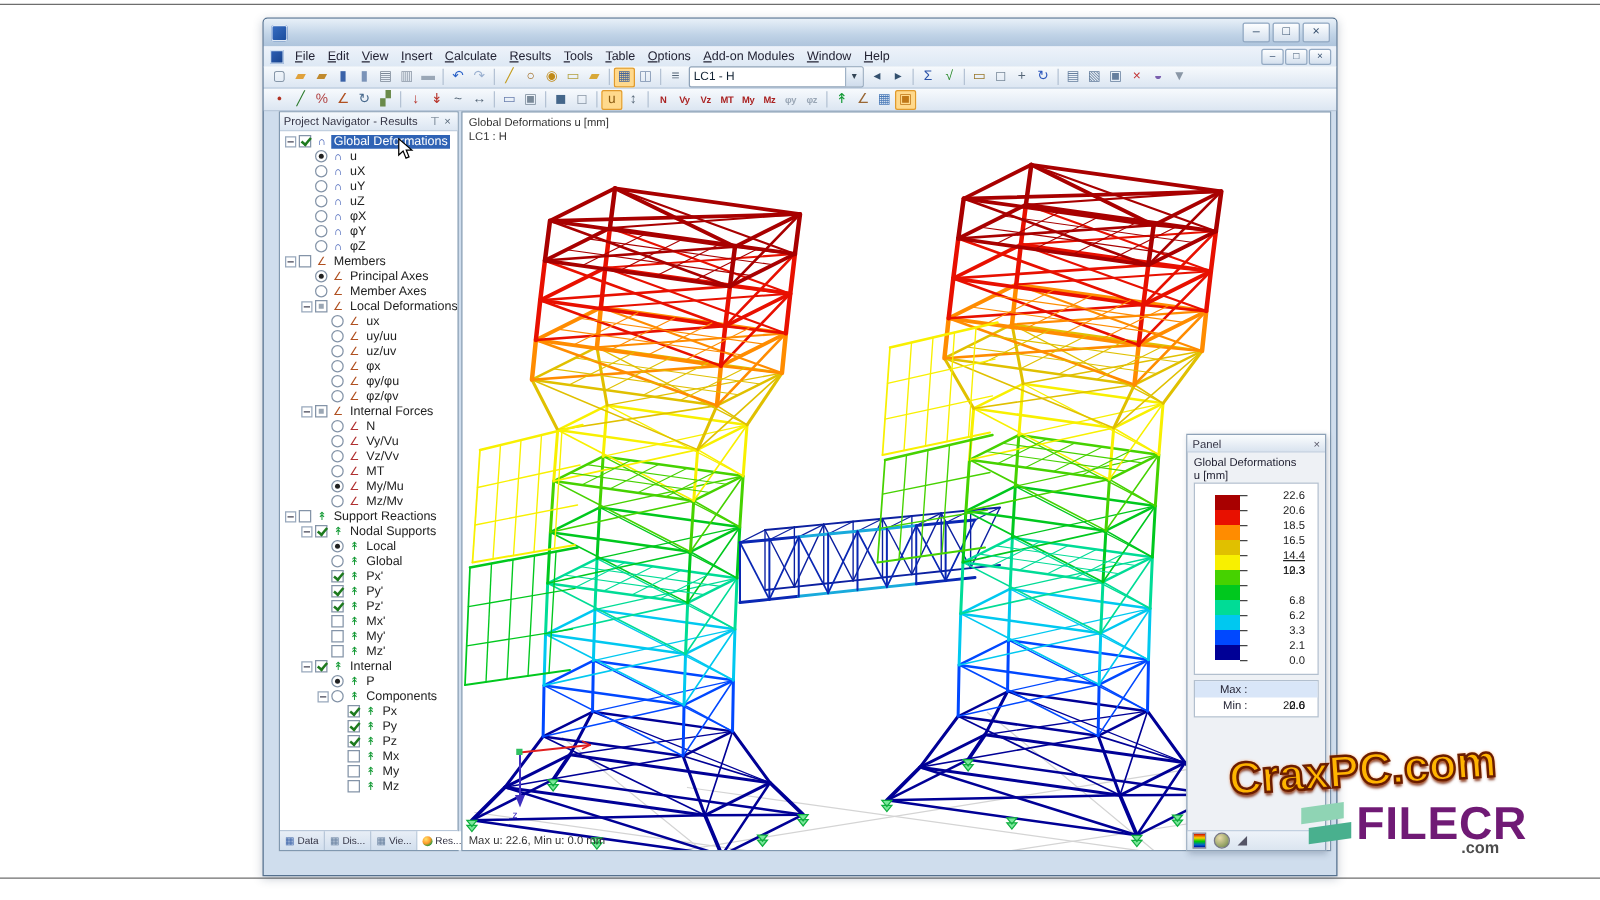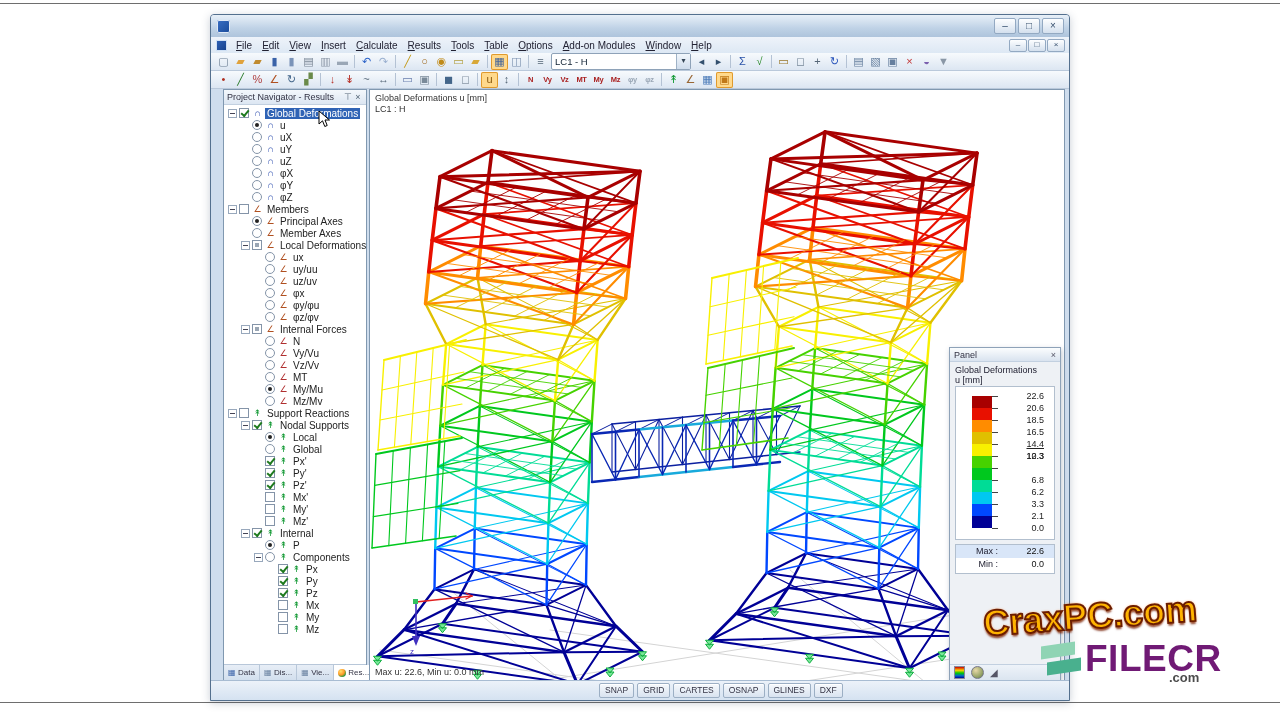--- a/index.html
+++ b/index.html
@@ -87,21 +87,21 @@
            display:flex;align-items:center;padding:0 4px;color:#334;}
   .rp-close{margin-left:auto;color:#556;font-size:9px;}
   .rp-sub{padding:3px 5px 1px 5px;color:#223;line-height:10px;}
   .legend-box{position:absolute;left:5px;top:38px;right:5px;height:152px;background:#fff;border:1px solid #b2bfce;}
   .lg-bar{position:absolute;left:16px;top:9px;width:20px;}
   .lg-band{width:20px;height:12px;}
   .lg-tick{position:absolute;left:36px;width:6px;height:1px;background:#444;}
   .lg-val{position:absolute;left:44px;width:44px;text-align:right;font-size:9px;color:#222;}
   .mm-box{position:absolute;left:5px;top:196px;right:5px;height:28px;background:#fff;border:1px solid #b2bfce;}
   .mm-row{display:flex;height:13px;line-height:13px;}
-  .mm-row.hl{background:#d9e6f8;}
+  .mm-row.hl{background:#d9e6f8;flex-direction:column;}
   .mm-lab{width:42px;text-align:right;color:#223;}
   .mm-val{flex:1;text-align:right;padding-right:10px;color:#111;}
   .rp-foot{position:absolute;left:0;right:0;bottom:0;height:15px;border-top:1px solid #c2d0e0;
            background:linear-gradient(#eef3f9,#dbe5f0);display:flex;align-items:center;gap:6px;padding-left:4px;}
   .fi-grad{width:9px;height:11px;background:linear-gradient(#c00,#fc0 30%,#0c0 55%,#06c 80%,#009);border:1px solid #889;}
   .fi-globe{width:11px;height:11px;border-radius:50%;background:radial-gradient(circle at 35% 30%,#e8d9a8,#9aa66a 60%,#5a7a4a);border:1px solid #778;}
   .fi-ramp{font-size:10px;color:#556;line-height:11px;}
 
   
   .statusbar{position:absolute;left:0;right:0;bottom:0;height:19px;background:linear-gradient(#ecf2f9,#d5e2f1);
@@ -1186,30 +1186,20 @@
           </div>
         </div>
         <div class="rp-foot">
           <span class="fi-grad"></span>
           <span class="fi-globe"></span>
           <span class="fi-ramp">◢</span>
         </div>
       </div>
     </div>
 
-    <div class="statusbar">
-      <div class="sb-group">
-          <span class="sbtn">SNAP</span>
-          <span class="sbtn">GRID</span>
-          <span class="sbtn">CARTES</span>
-          <span class="sbtn">OSNAP</span>
-          <span class="sbtn">GLINES</span>
-          <span class="sbtn">DXF</span>
-        </div>
-    </div>
   </div>
 
   <div class="wm">
     <div class="wm-flame">CraxPC.com</div>
     <div class="wm-logo">
         <div class="f1"></div>
         <div class="f2"></div>
       </div>
     <div class="wm-filecr">FILECR</div>
     <div class="wm-com">.com</div>

